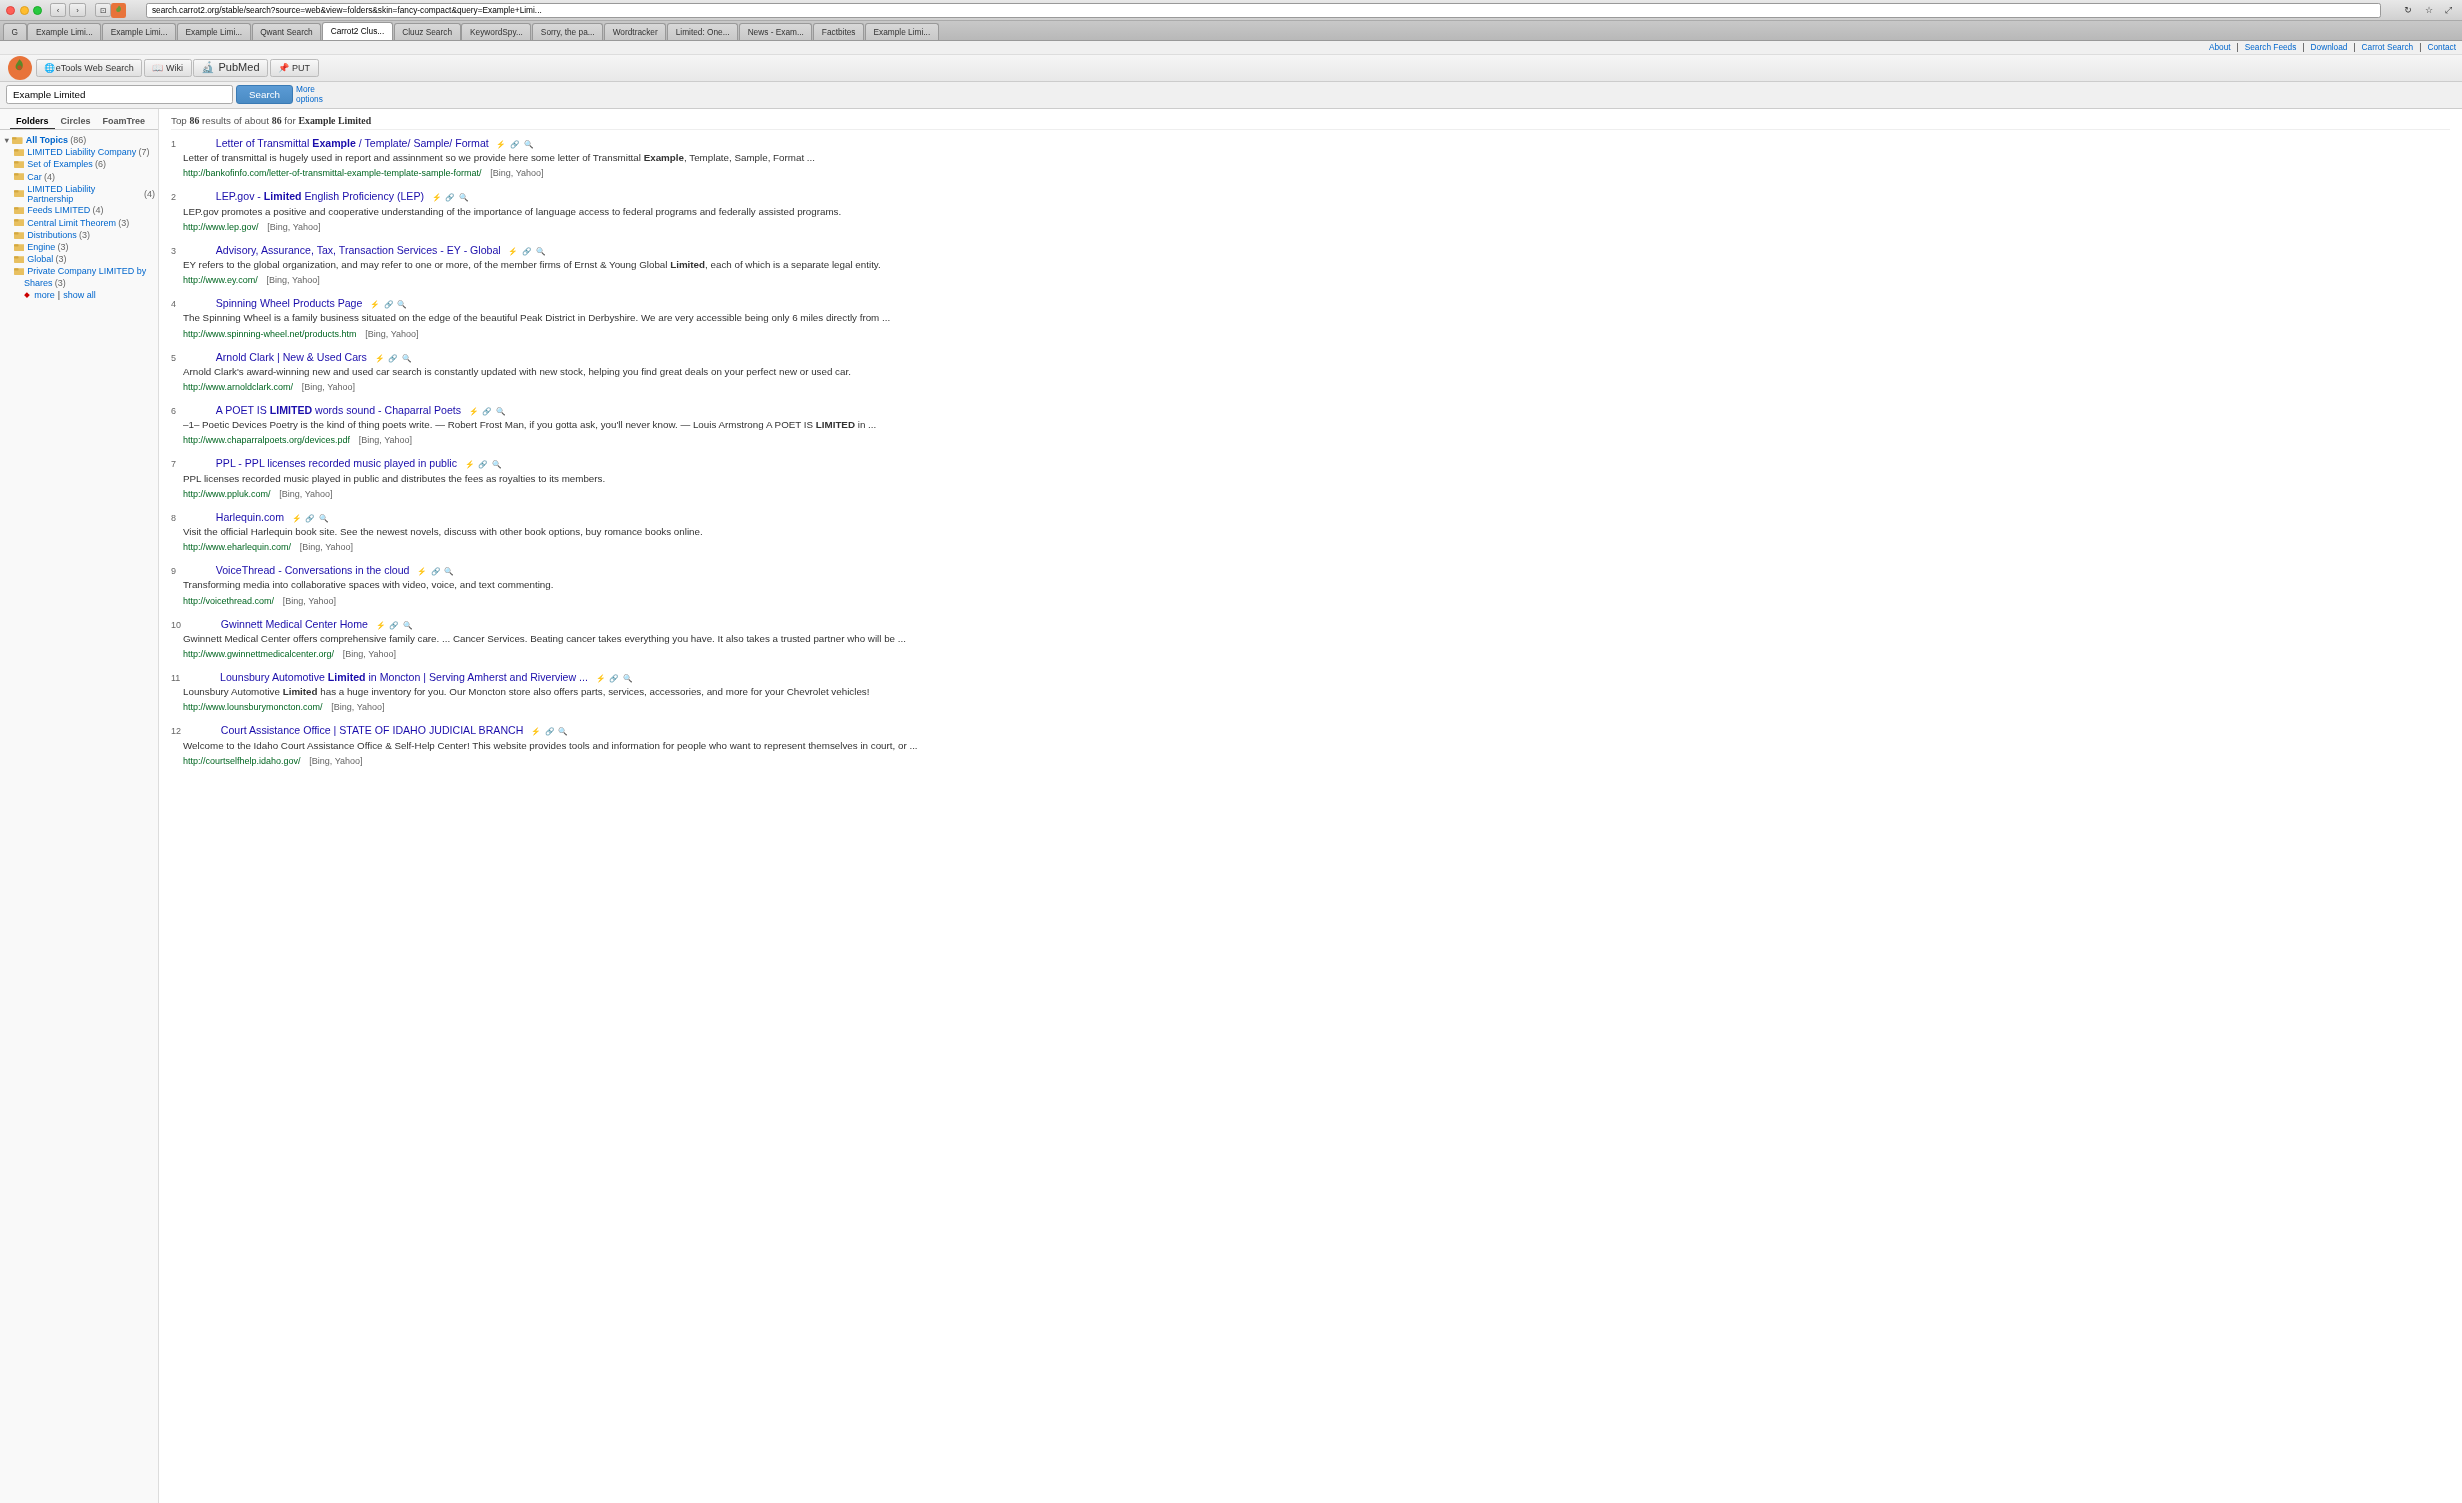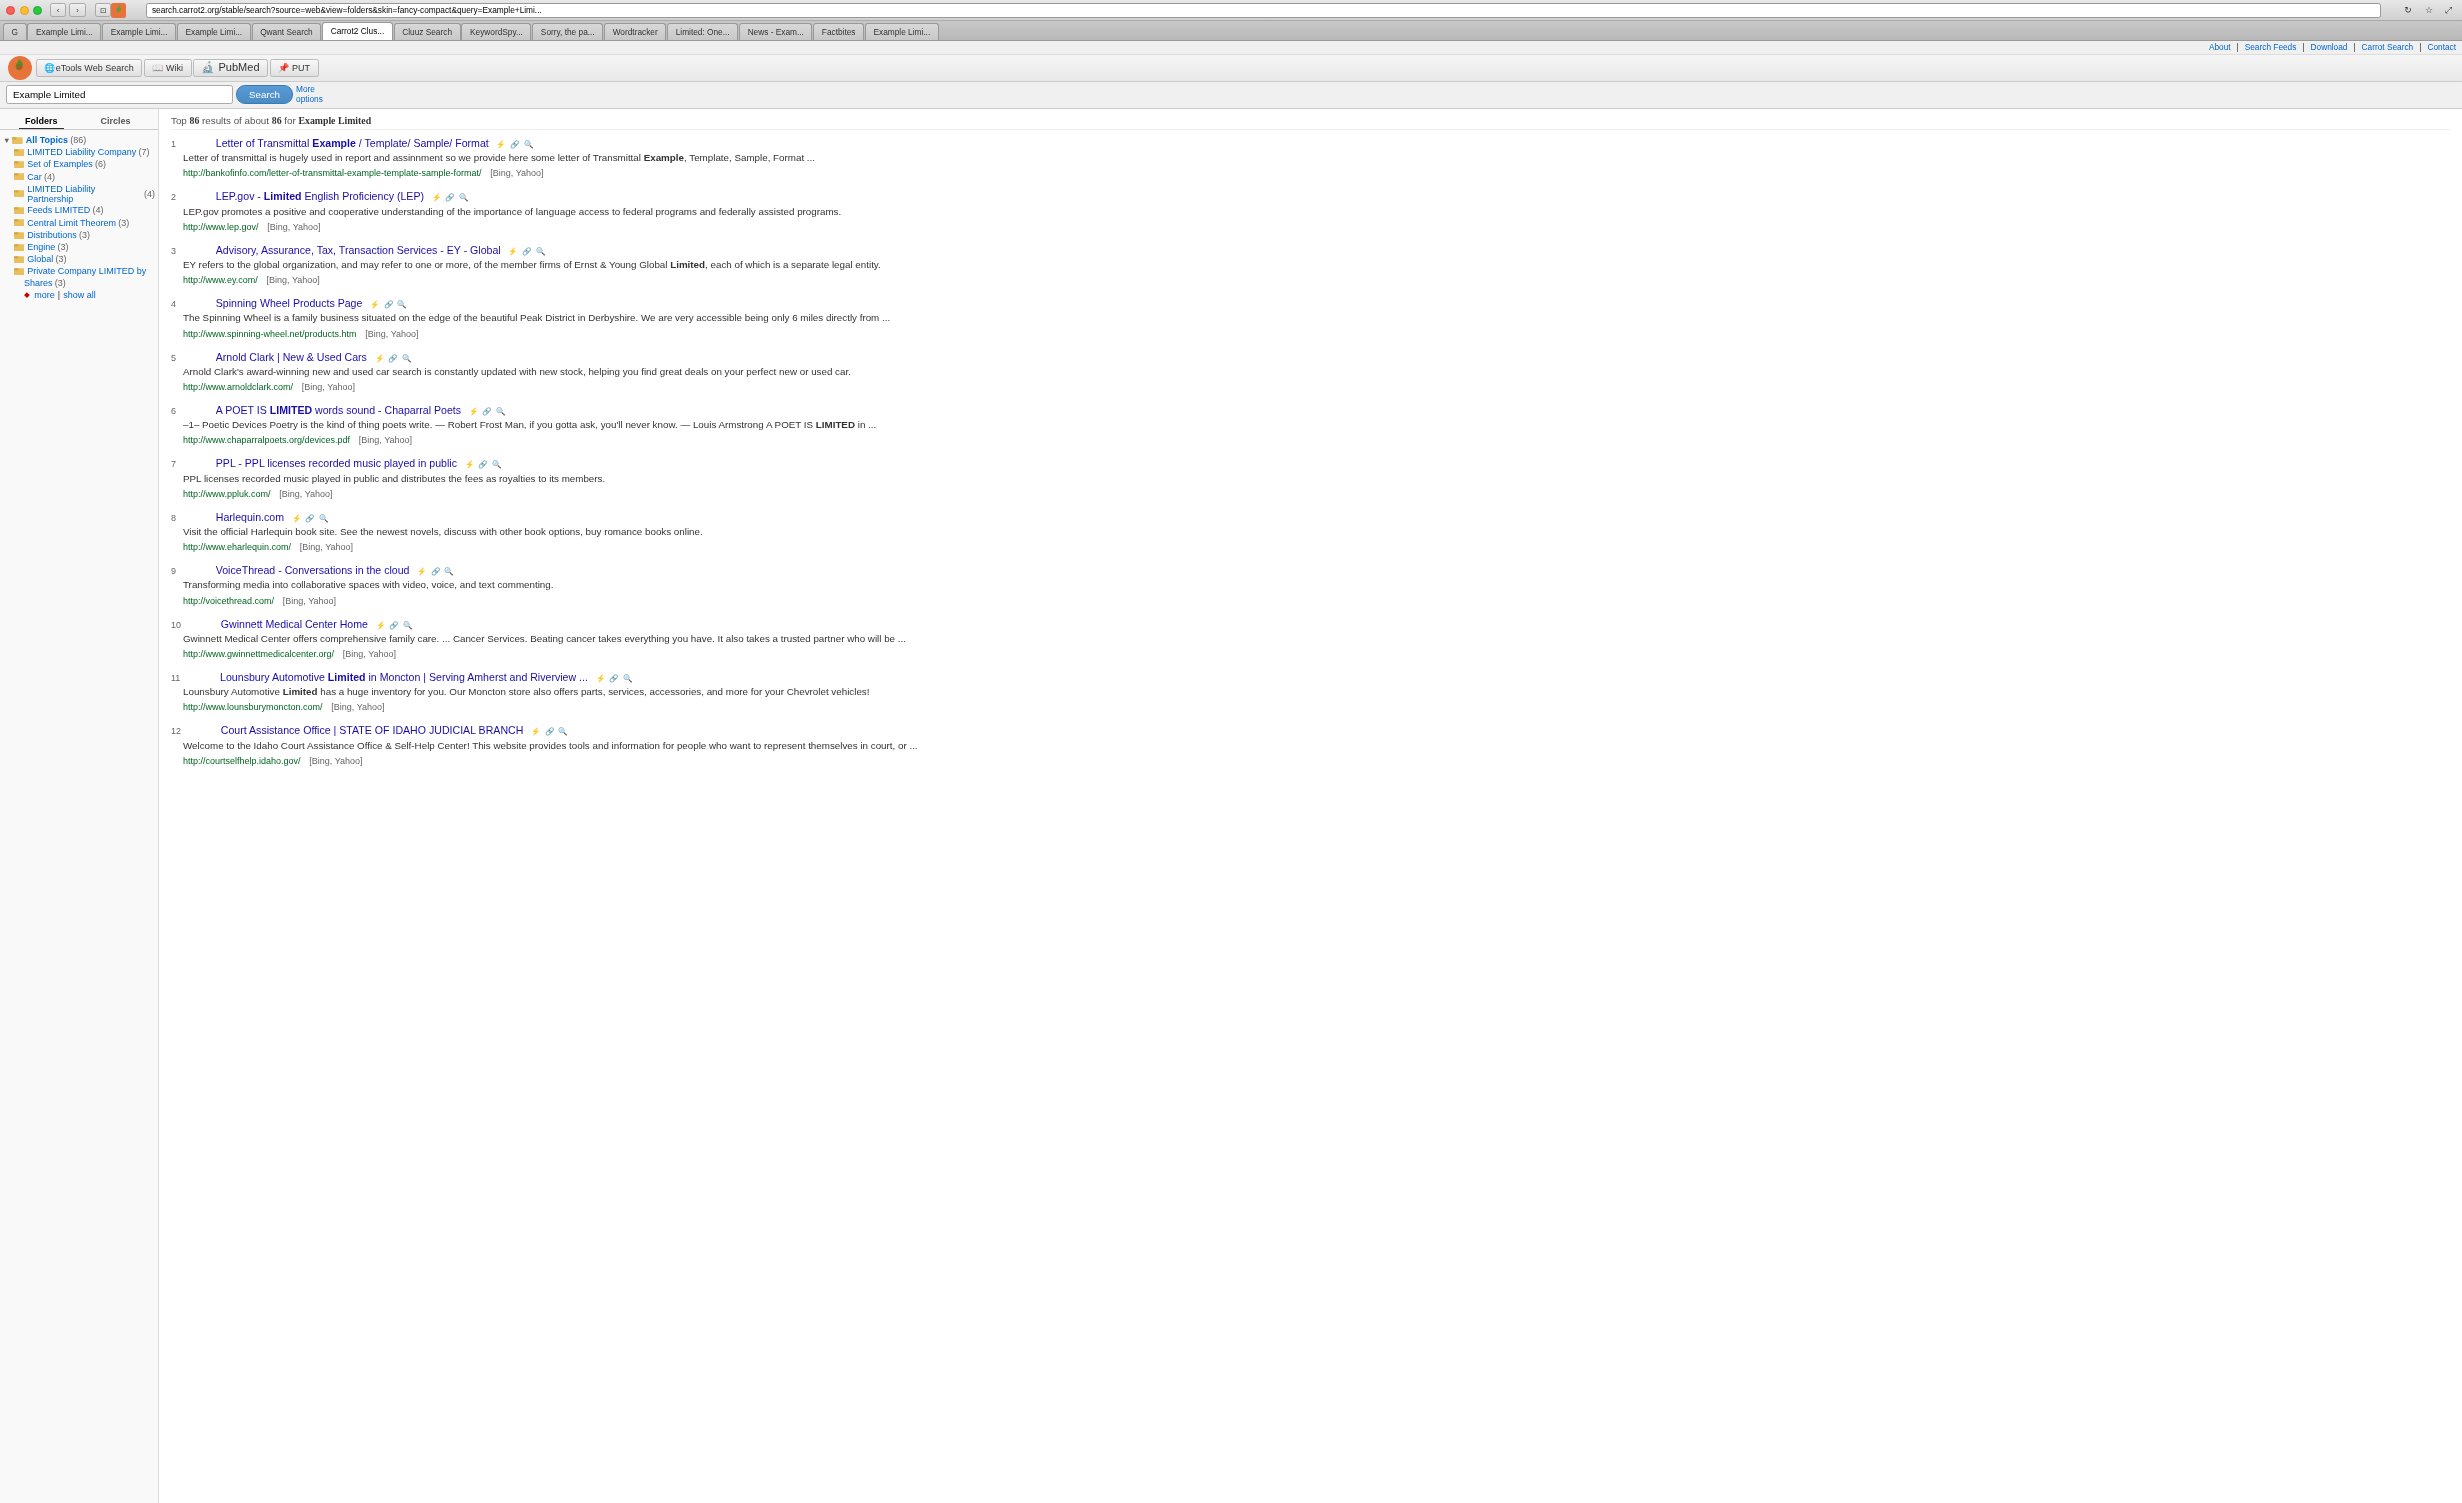--- a/index.html
+++ b/index.html
@@ -84,21 +84,21 @@
       padding: 3px 6px 3px 6px;
       background: #f0f0f0;
       border-bottom: 0.8px solid #ccc;
       gap: 3px;
     }
     .search-input {
       width: 227px; height: 19.6px; border: 0.8px solid #aaa; border-radius: 2.3px; padding: 0 6px; font-size: 9.8px; background: white;
     }
     .search-btn {
       height: 19.6px; padding: 0 12px; background: linear-gradient(to bottom, #5b9bd5, #4a8bc4);
-      border: 0.8px solid #3a7ab4; border-radius: 9px; color: white; font-size: 9.8px; cursor: pointer;
+      border: 0.8px solid #3a7ab4; border-radius: 3px; color: white; font-size: 9.8px; cursor: pointer;
     }
     .more-options-link { font-size: 8.3px; color: #0066cc; cursor: pointer; line-height: 1.2; }
 
     
     .main-content {
       display: flex;
       height: calc(100vh - 98px);
       background: white;
     }
 
@@ -108,22 +108,21 @@
       min-width: 159px;
       border-right: 0.8px solid #ddd;
       overflow-y: auto;
       background: #f9f9f9;
       padding: 6px 0;
     }
     .sidebar-tabs {
       display: flex;
       border-bottom: 0.8px solid #ccc;
       margin-bottom: 4.5px;
-      padding: 0 19px;
-      gap: 31px;
+      padding: 0 10px;
     }
     .sidebar-tab {
       padding: 1.5px 6px; font-size: 9px; cursor: pointer; color: #555;
       border-bottom: 1.5px solid transparent;
       font-weight: bold;
     }
     .sidebar-tab.active { color: #000; border-bottom: 1.5px solid #333; font-weight: bold; }
     .folder-item {
       display: flex; align-items: center; padding: 0.8px 3px 0.8px 3px; cursor: pointer; font-size: 9px;
     }

